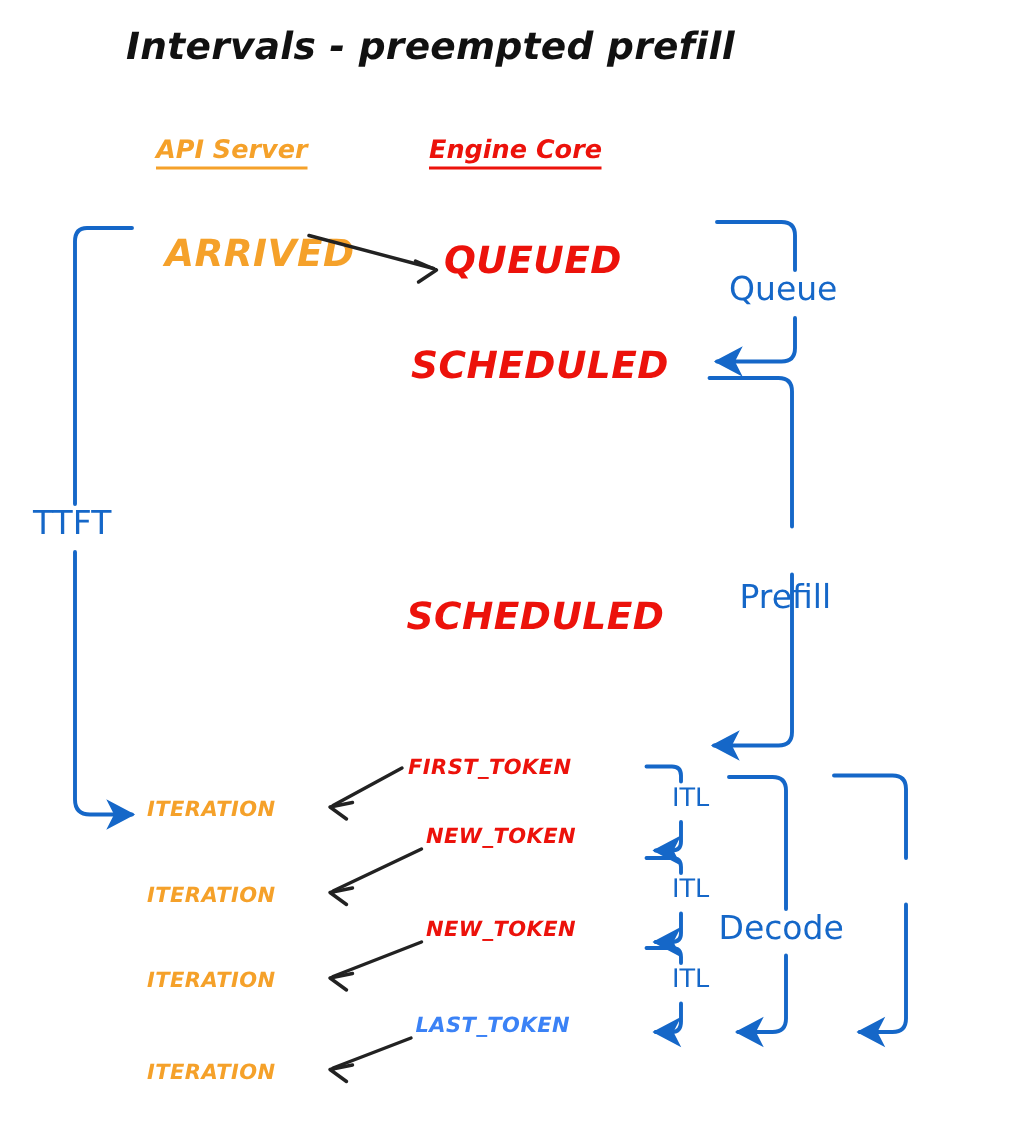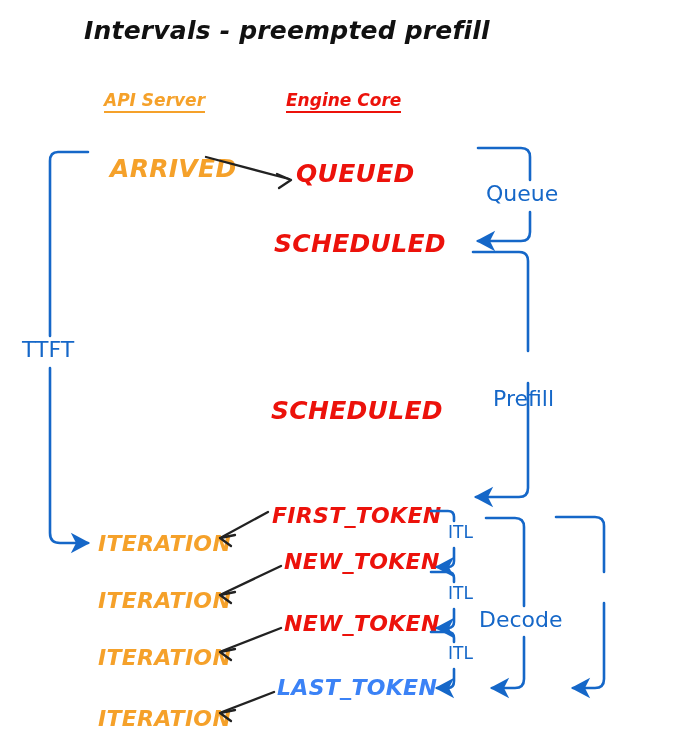--- a/index.html
+++ b/index.html
@@ -48,21 +48,21 @@
   }
   
   .state {
     font-family: "DejaVu Sans", sans-serif;
     font-weight: bold;
     font-style: italic;
     font-size: 25px;
     letter-spacing: 0.3px;
   }
   .state.small {
-    font-size: 22px;
+    font-size: 14px;
   }
   
   .blabel {
     font-family: "DejaVu Sans", sans-serif;
     font-weight: normal;
     font-style: normal;
     font-size: 22px;
   }
   .blabel.small {
     font-size: 17px;

